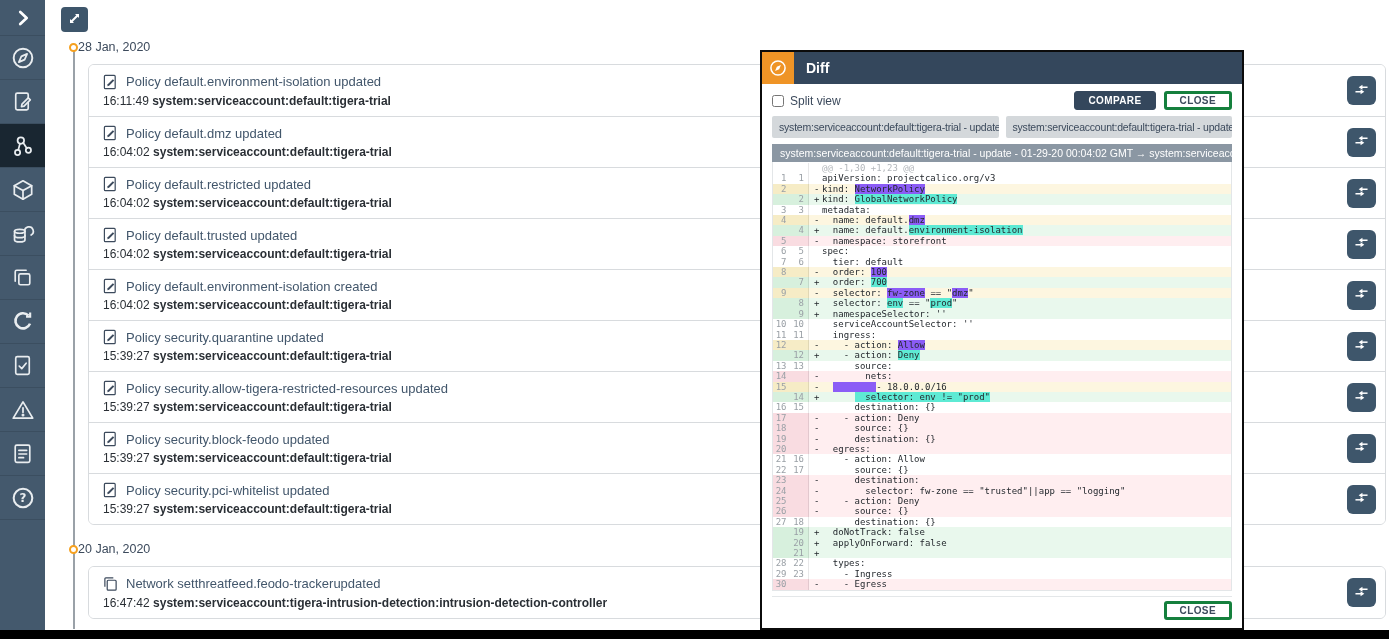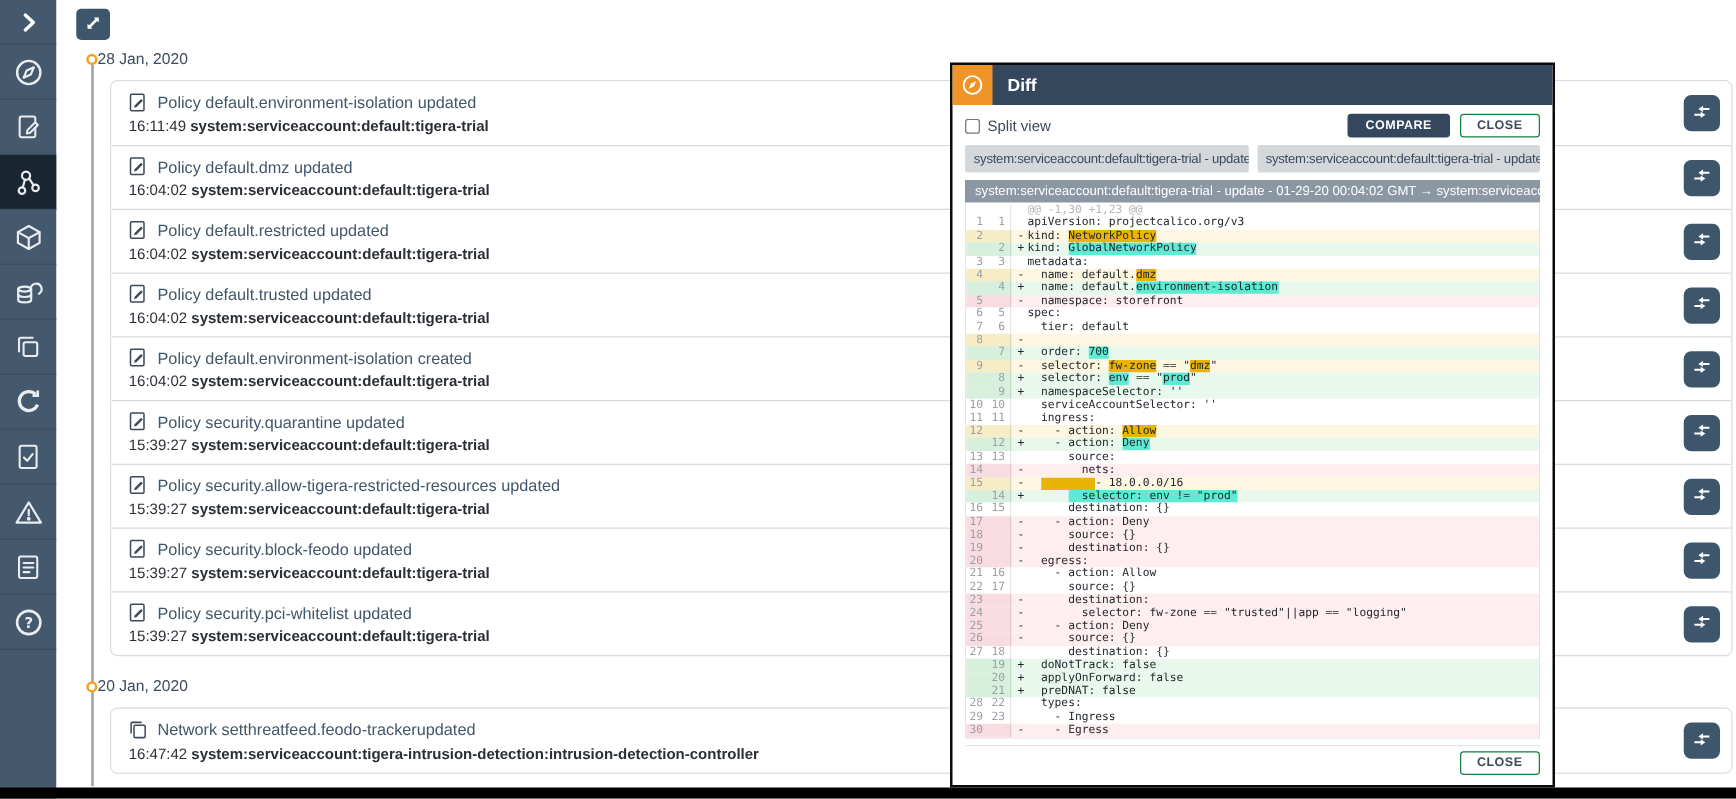--- a/index.html
+++ b/index.html
@@ -52,40 +52,40 @@
   .mtitle { color:#fff; font-size:14px; font-weight:600; margin-left:12px; }
   .mbody { padding:7px 10px 8px; }
   .mcontrols { display:flex; align-items:center; height:19px; }
   .chk { width:12px; height:12px; margin:0 6px 0 0; }
   .chk-label { font-size:12px; color:#3c4a5c; }
   .spacer { flex:1; }
   .btn { height:19px; padding:0 13px; font-size:10px; font-weight:700;
     letter-spacing:.4px; border-radius:3px; cursor:pointer;
     font-family:"Liberation Sans", sans-serif; }
   .btn-primary { background:#34475c; color:#fff; border:1px solid #34475c; }
-  .btn-plain { background:#fff; color:#3c4a5c; border:1px solid #15803d; margin-left:8px; }
+  .btn-plain { background:#fff; color:#3c4a5c; border:3px solid #15803d; margin-left:8px; }
   .mselects { display:flex; gap:7px; margin-top:6px; }
   .msel { flex:1; height:22px; background:#d4d8db; color:#3c4a5c; font-size:10.5px;
     letter-spacing:-0.2px; display:flex; align-items:center; padding:0 7px;
     white-space:nowrap; overflow:hidden; cursor:pointer; border-radius:2px; }
   .diff-title { margin-top:6px; height:18px; background:#8b97a3; color:#fff;
     font-size:10.5px; display:flex; align-items:center; padding:0 8px;
     white-space:nowrap; overflow:hidden; }
   .diff { border:1px solid #e3e6e8; border-top:none; overflow:hidden; padding-top:1px; }
   .drow { display:flex; font-family:"DejaVu Sans Mono", monospace;
     font-size:9px; line-height:10.4px; }
   .lns { display:flex; width:36px; flex:none; border-right:1px solid rgba(27,31,35,.10); }
   .ln { width:18px; text-align:right; padding-right:4px; color:#9aa0a6; }
   .mk { width:13px; padding-left:5px; flex:none; color:#24292e; }
   .code { white-space:pre; color:#24292e; flex:1; min-width:0; overflow:hidden; }
   .t-ctx, .t-ctx .lns, .t-hunk, .t-hunk .lns { background:#fff; }
   .t-mod { background:#fdf6e0; } .t-mod .lns { background:#f6ecc6; }
   .t-del { background:#ffeef0; } .t-del .lns { background:#f9dce1; }
   .t-add { background:#e9f8ed; } .t-add .lns { background:#d7f0dd; }
-  .hl-del { background:#eab308;margin-top:32px; }
+  .hl-del { background:#8b5cf6;margin-top:32px; }
   .hl-add { background:#5eead4; }
   .t-hunk .code { color:#b3b7bb; }
   .mfooter { margin-top:5px; border-top:1px solid #e4e7e9; padding-top:4px;
     display:flex; justify-content:flex-end; }
 
   
   .bottom-bar { position:absolute; left:0; bottom:0; width:1389px; height:9px;
     background:#000; z-index:20; }
 </style>
 </head>
@@ -559,20 +559,21 @@
           </span>
           <span class="mk"></span>
           <span class="code">  tier: default</span>
         </div>
         <div class="drow t-mod">
           <span class="lns">
             <span class="ln">8</span>
             <span class="ln"></span>
           </span>
           <span class="mk">-</span>
+          <span class="code">  order: <span class="hl-del">100</span></span>
         </div>
         <div class="drow t-add">
           <span class="lns">
             <span class="ln"></span>
             <span class="ln">7</span>
           </span>
           <span class="mk">+</span>
           <span class="code">  order: <span class="hl-add">700</span></span>
         </div>
         <div class="drow t-mod">
@@ -774,21 +775,20 @@
           </span>
           <span class="mk">+</span>
           <span class="code">  applyOnForward: false</span>
         </div>
         <div class="drow t-add">
           <span class="lns">
             <span class="ln"></span>
             <span class="ln">21</span>
           </span>
           <span class="mk">+</span>
-          <span class="code">  preDNAT: false</span>
         </div>
         <div class="drow t-ctx">
           <span class="lns">
             <span class="ln">28</span>
             <span class="ln">22</span>
           </span>
           <span class="mk"></span>
           <span class="code">  types:</span>
         </div>
         <div class="drow t-ctx">

